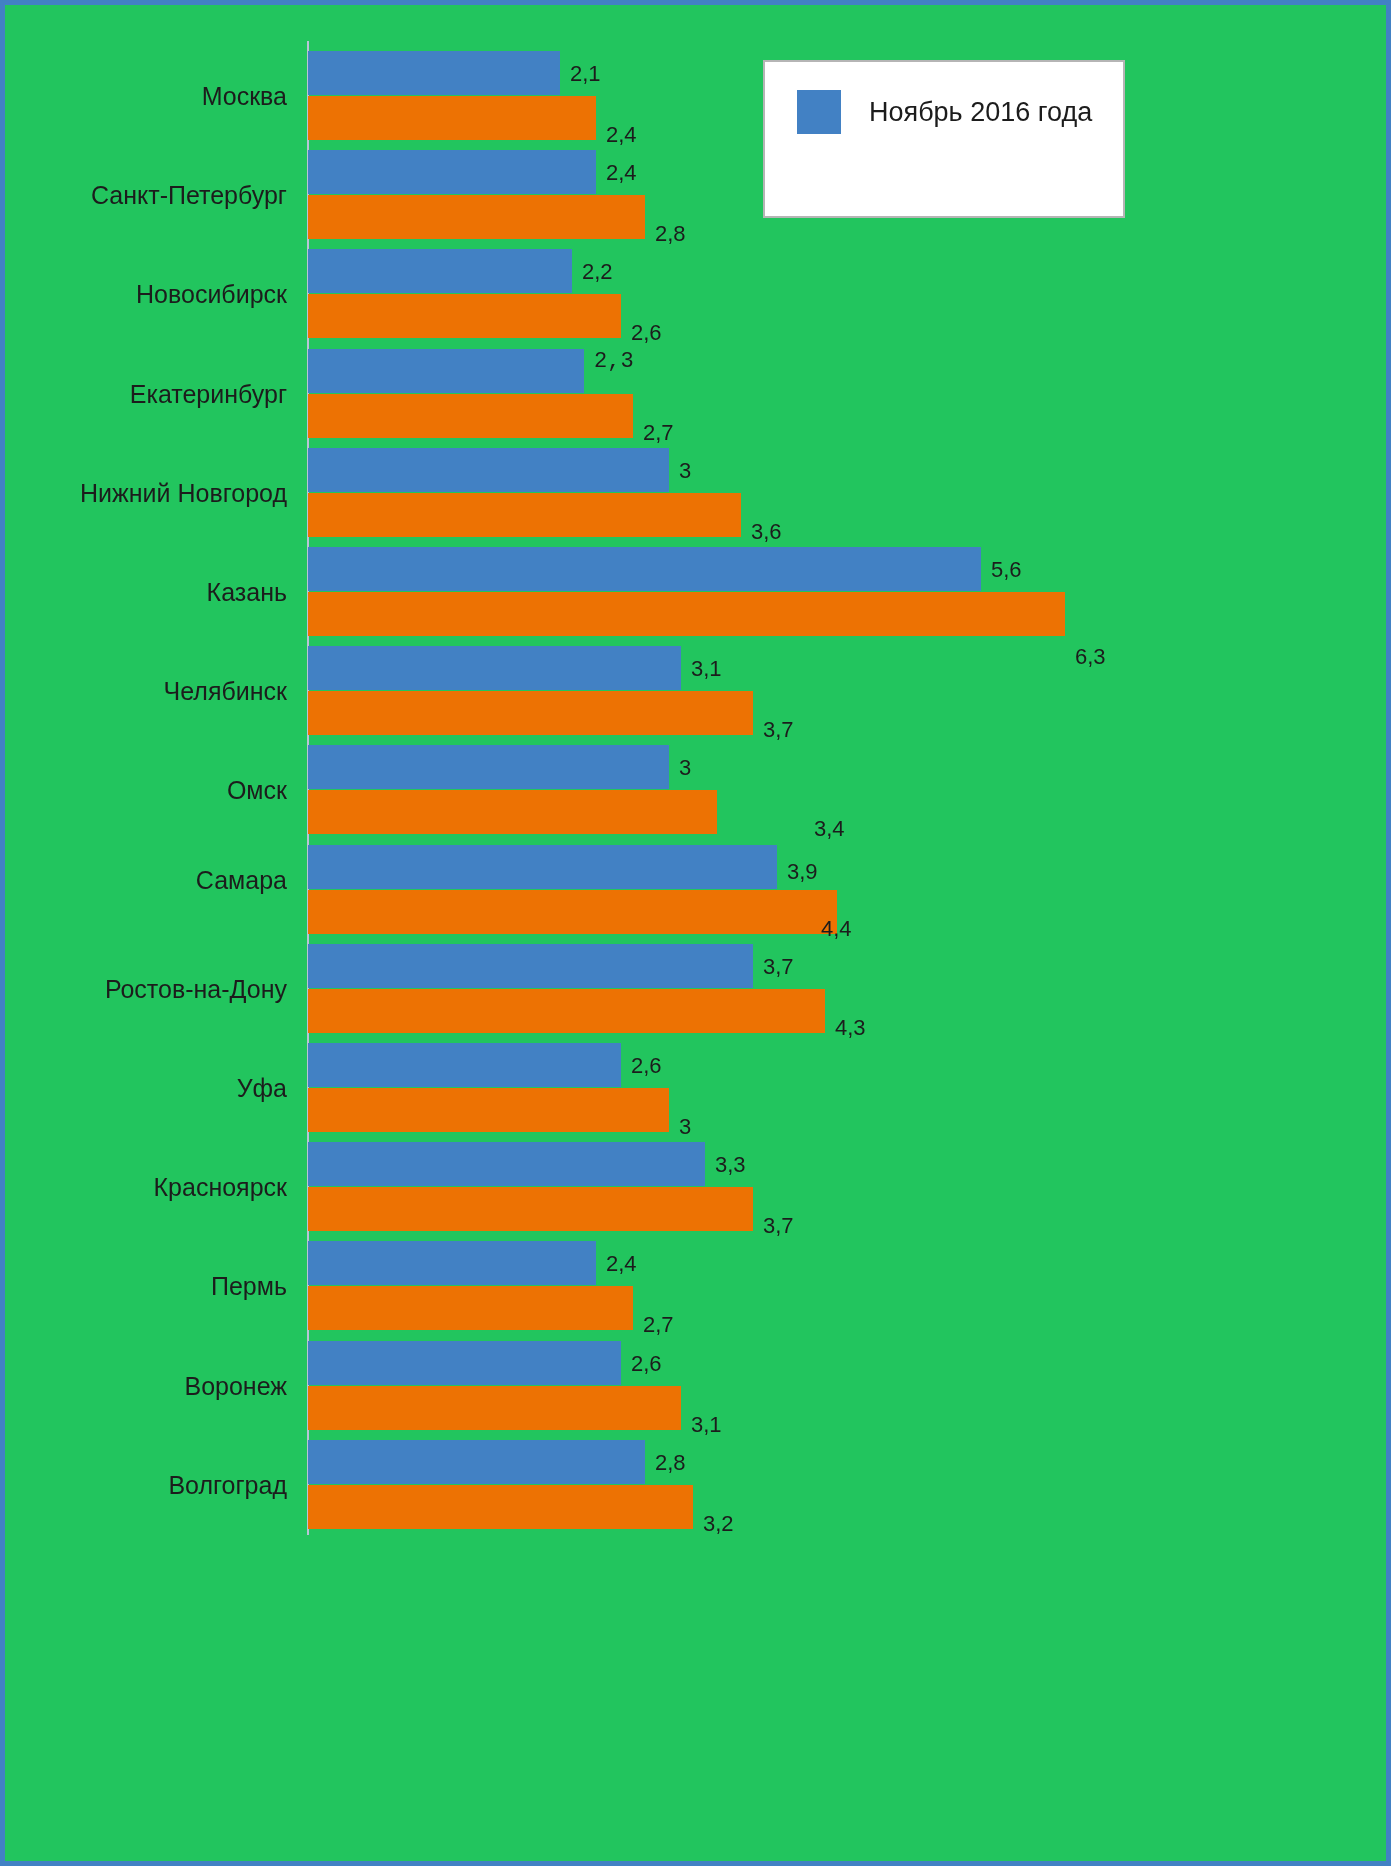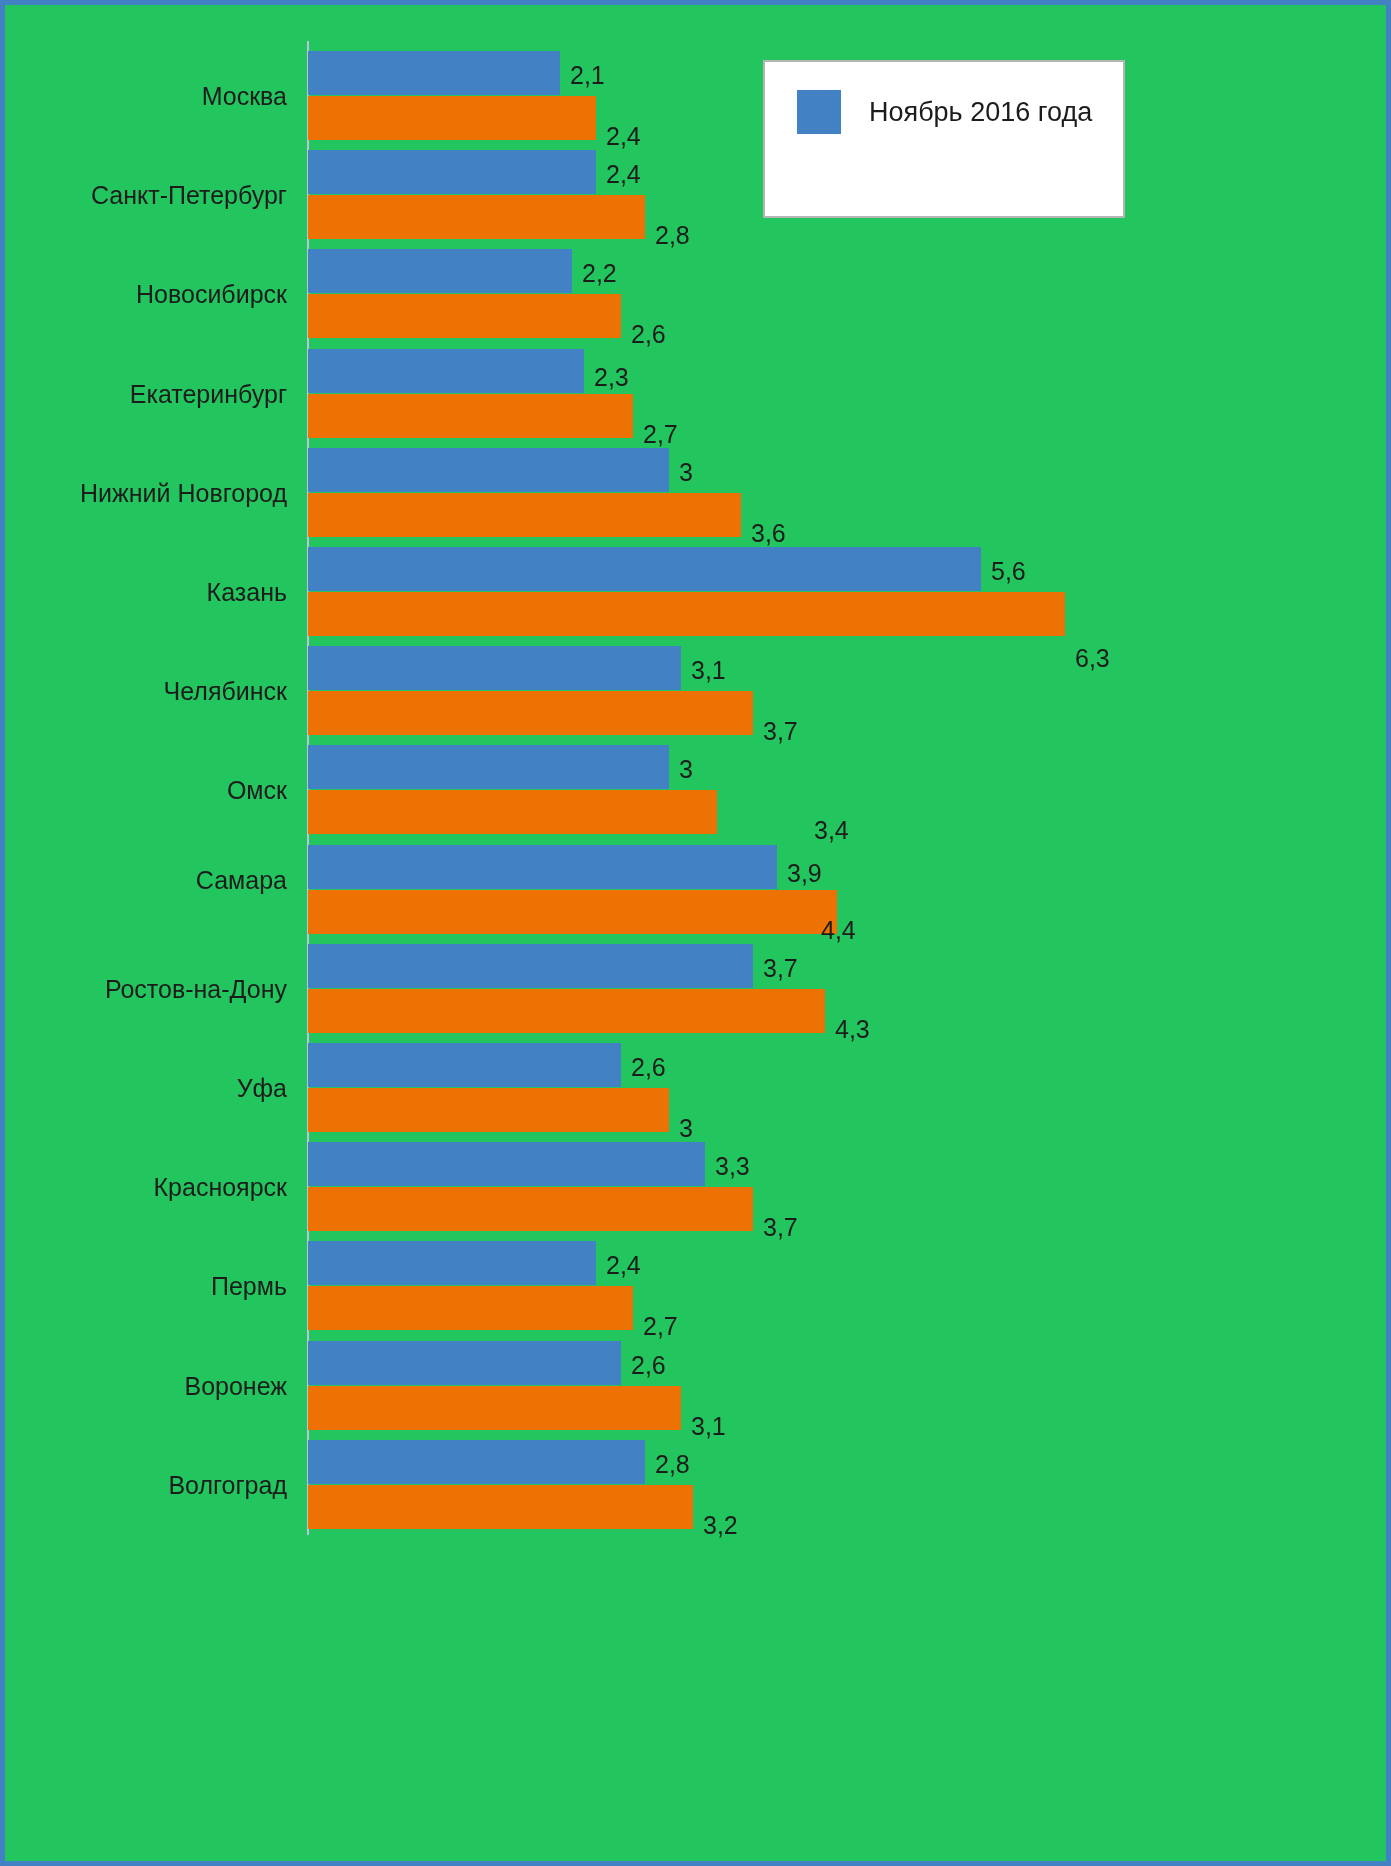--- a/index.html
+++ b/index.html
@@ -50,21 +50,21 @@
   }
   .bar{
     position:absolute;
     left:303px;
     height:44px;
   }
   .bar.s0{background:#4281c4;}
   .bar.s1{background:#ed7203;}
   .bar-value{
     position:absolute;
-    font-size:25px;
+    font-size:22px;
     color:#1c1c1c;
     line-height:1;
     white-space:nowrap;
   }
   
   #legend{
     position:absolute;
     box-sizing:border-box;
     background:#ffffff;
     border:2px solid #b5b5b5;
@@ -111,21 +111,21 @@
       <div class="cat-row" style="top: 244.4px; height: 89px;">
         <div class="cat-label" style="top: 33px;">Новосибирск</div>
         <div class="bar s0" style="top: 0px; width: 264px; background: rgb(66, 129, 196);"></div>
         <div class="bar-value" style="left: 577px; top: 12px;">2,2</div>
         <div class="bar s1" style="top: 45px; width: 313px; background: rgb(237, 114, 3);"></div>
         <div class="bar-value" style="left: 626px; top: 73px;">2,6</div>
       </div>
       <div class="cat-row" style="top: 343.6px; height: 89px;">
         <div class="cat-label" style="top: 33px;">Екатеринбург</div>
         <div class="bar s0" style="top: 0px; width: 276px; background: rgb(66, 129, 196);"></div>
-        <div class="bar-value" style="left: 589px; top: 16px;">2,3</div>
+        <div class="bar-value" style="left: 589px; top: 2px; font-family: Liberation Mono, monospace;">2,3</div>
         <div class="bar s1" style="top: 45px; width: 325px; background: rgb(237, 114, 3);"></div>
         <div class="bar-value" style="left: 638px; top: 73px;">2,7</div>
       </div>
       <div class="cat-row" style="top: 442.8px; height: 89px;">
         <div class="cat-label" style="top: 33px;">Нижний Новгород</div>
         <div class="bar s0" style="top: 0px; width: 361px; background: rgb(66, 129, 196);"></div>
         <div class="bar-value" style="left: 674px; top: 12px;">3</div>
         <div class="bar s1" style="top: 45px; width: 433px; background: rgb(237, 114, 3);"></div>
         <div class="bar-value" style="left: 746px; top: 73px;">3,6</div>
       </div>

